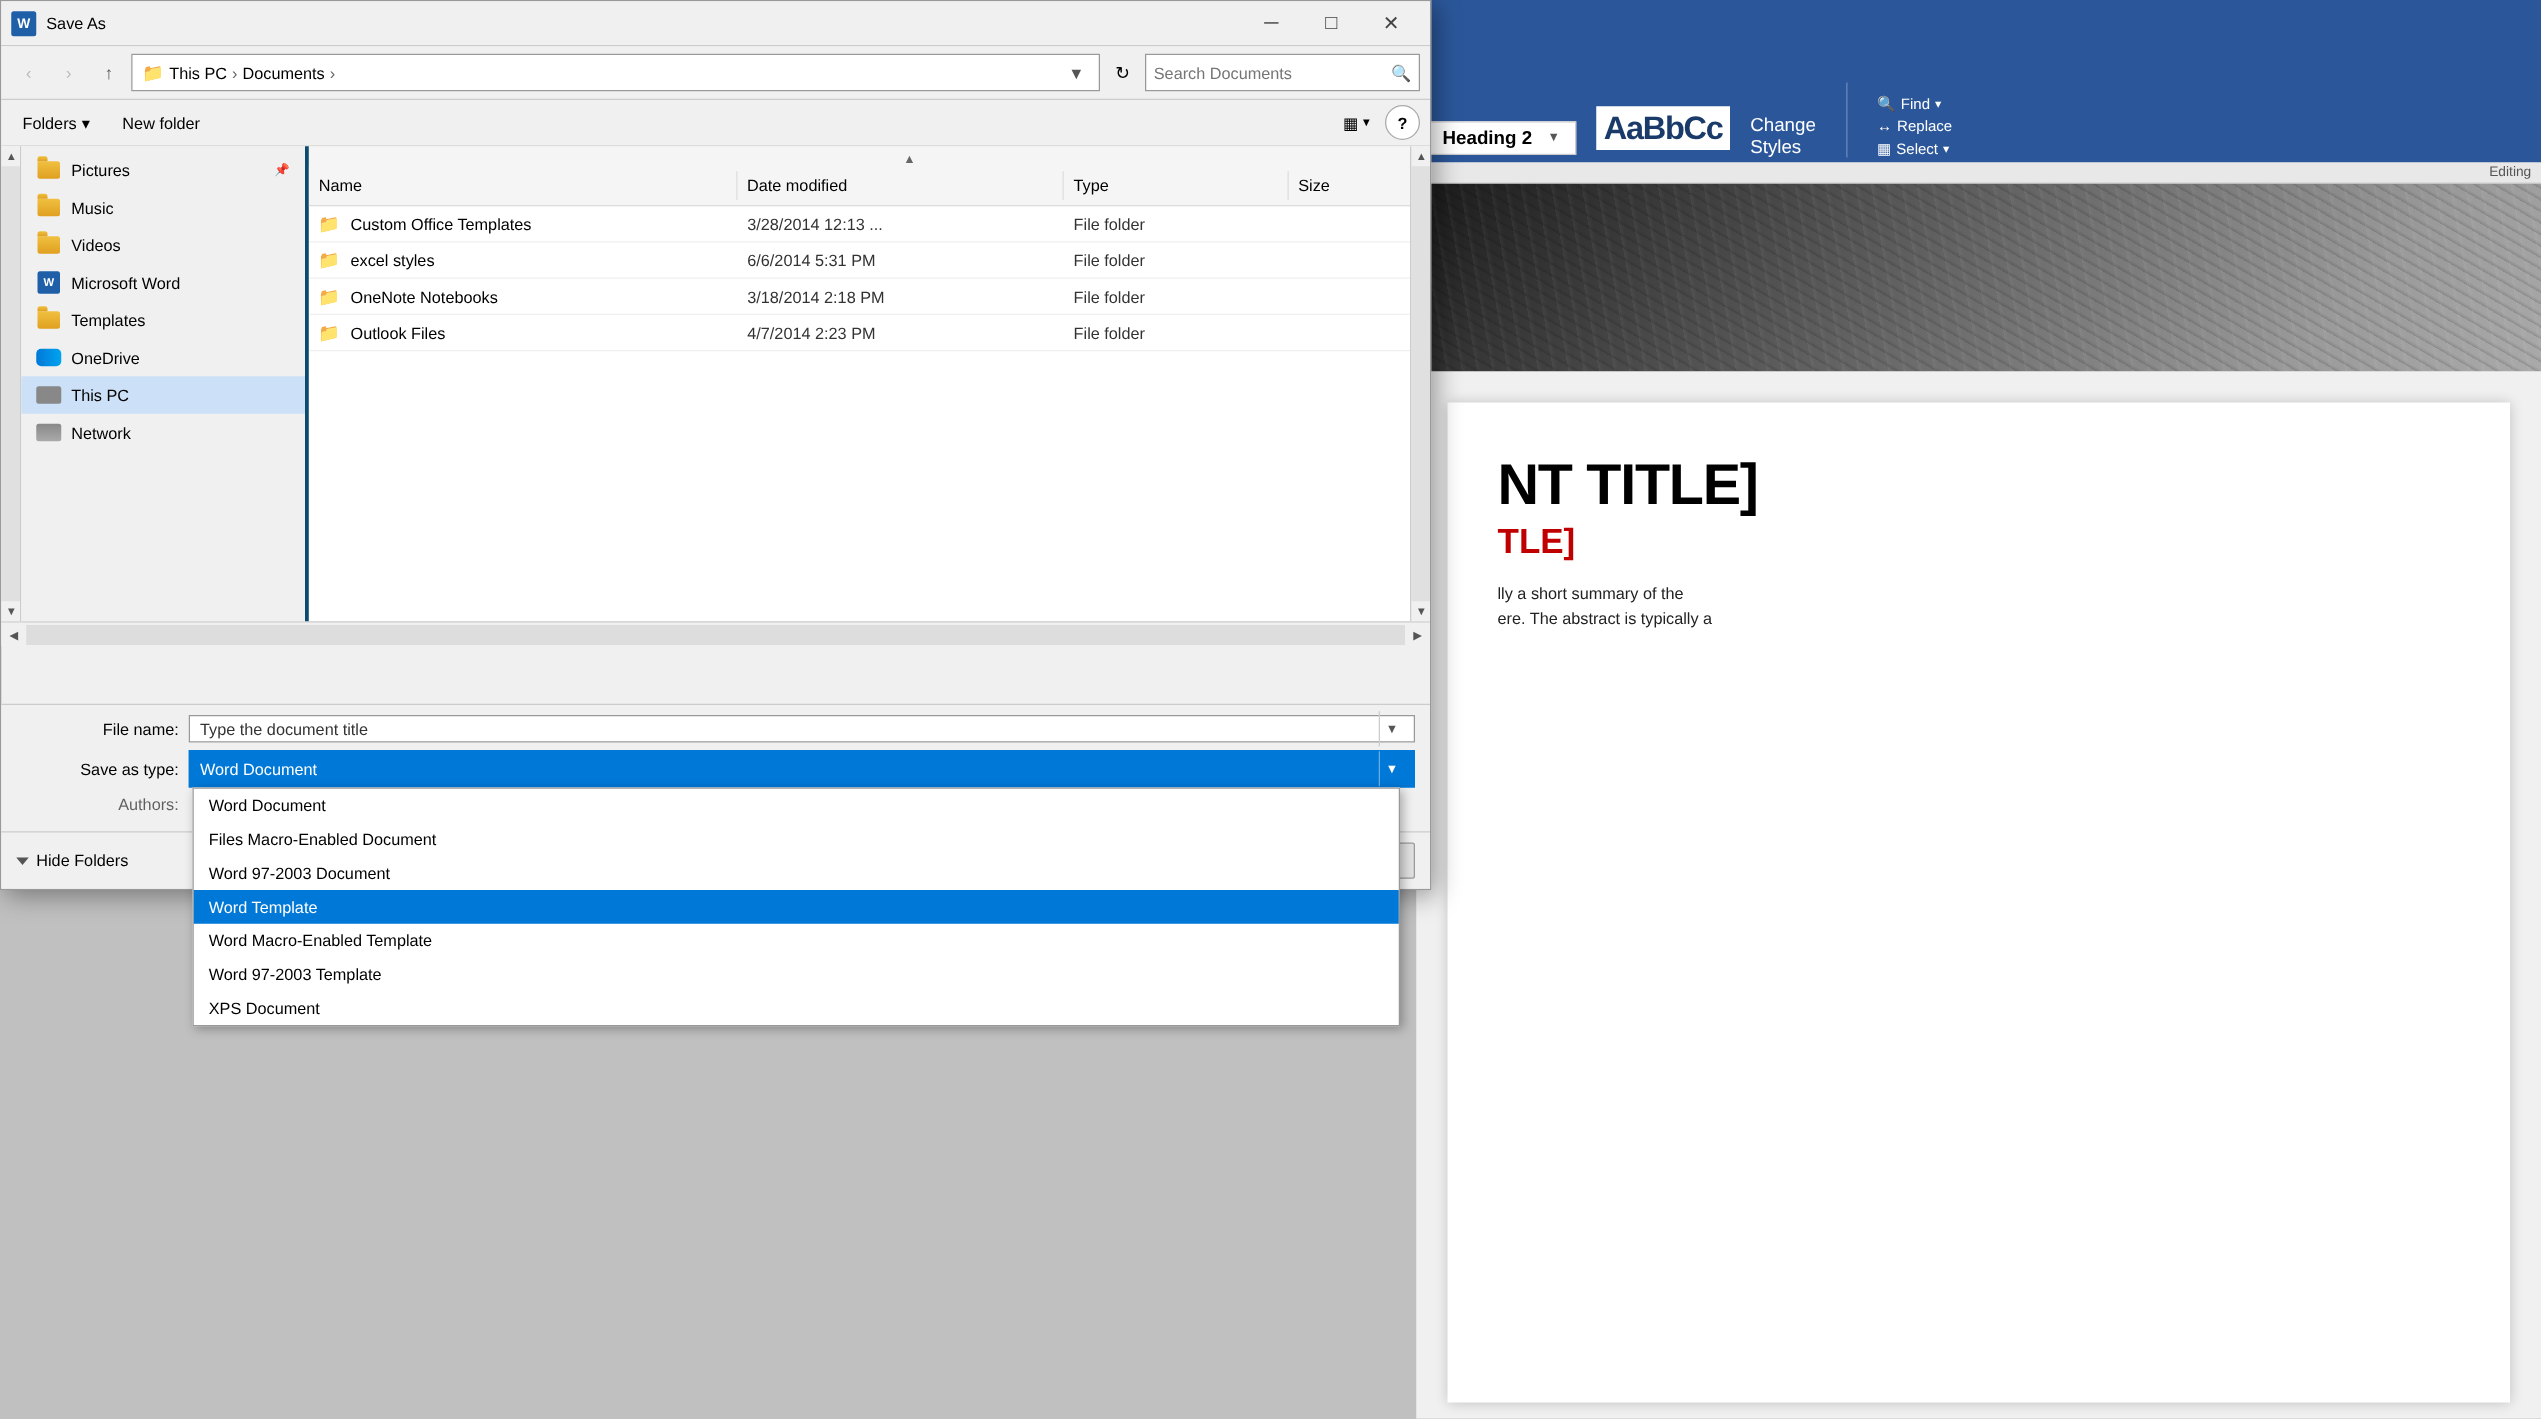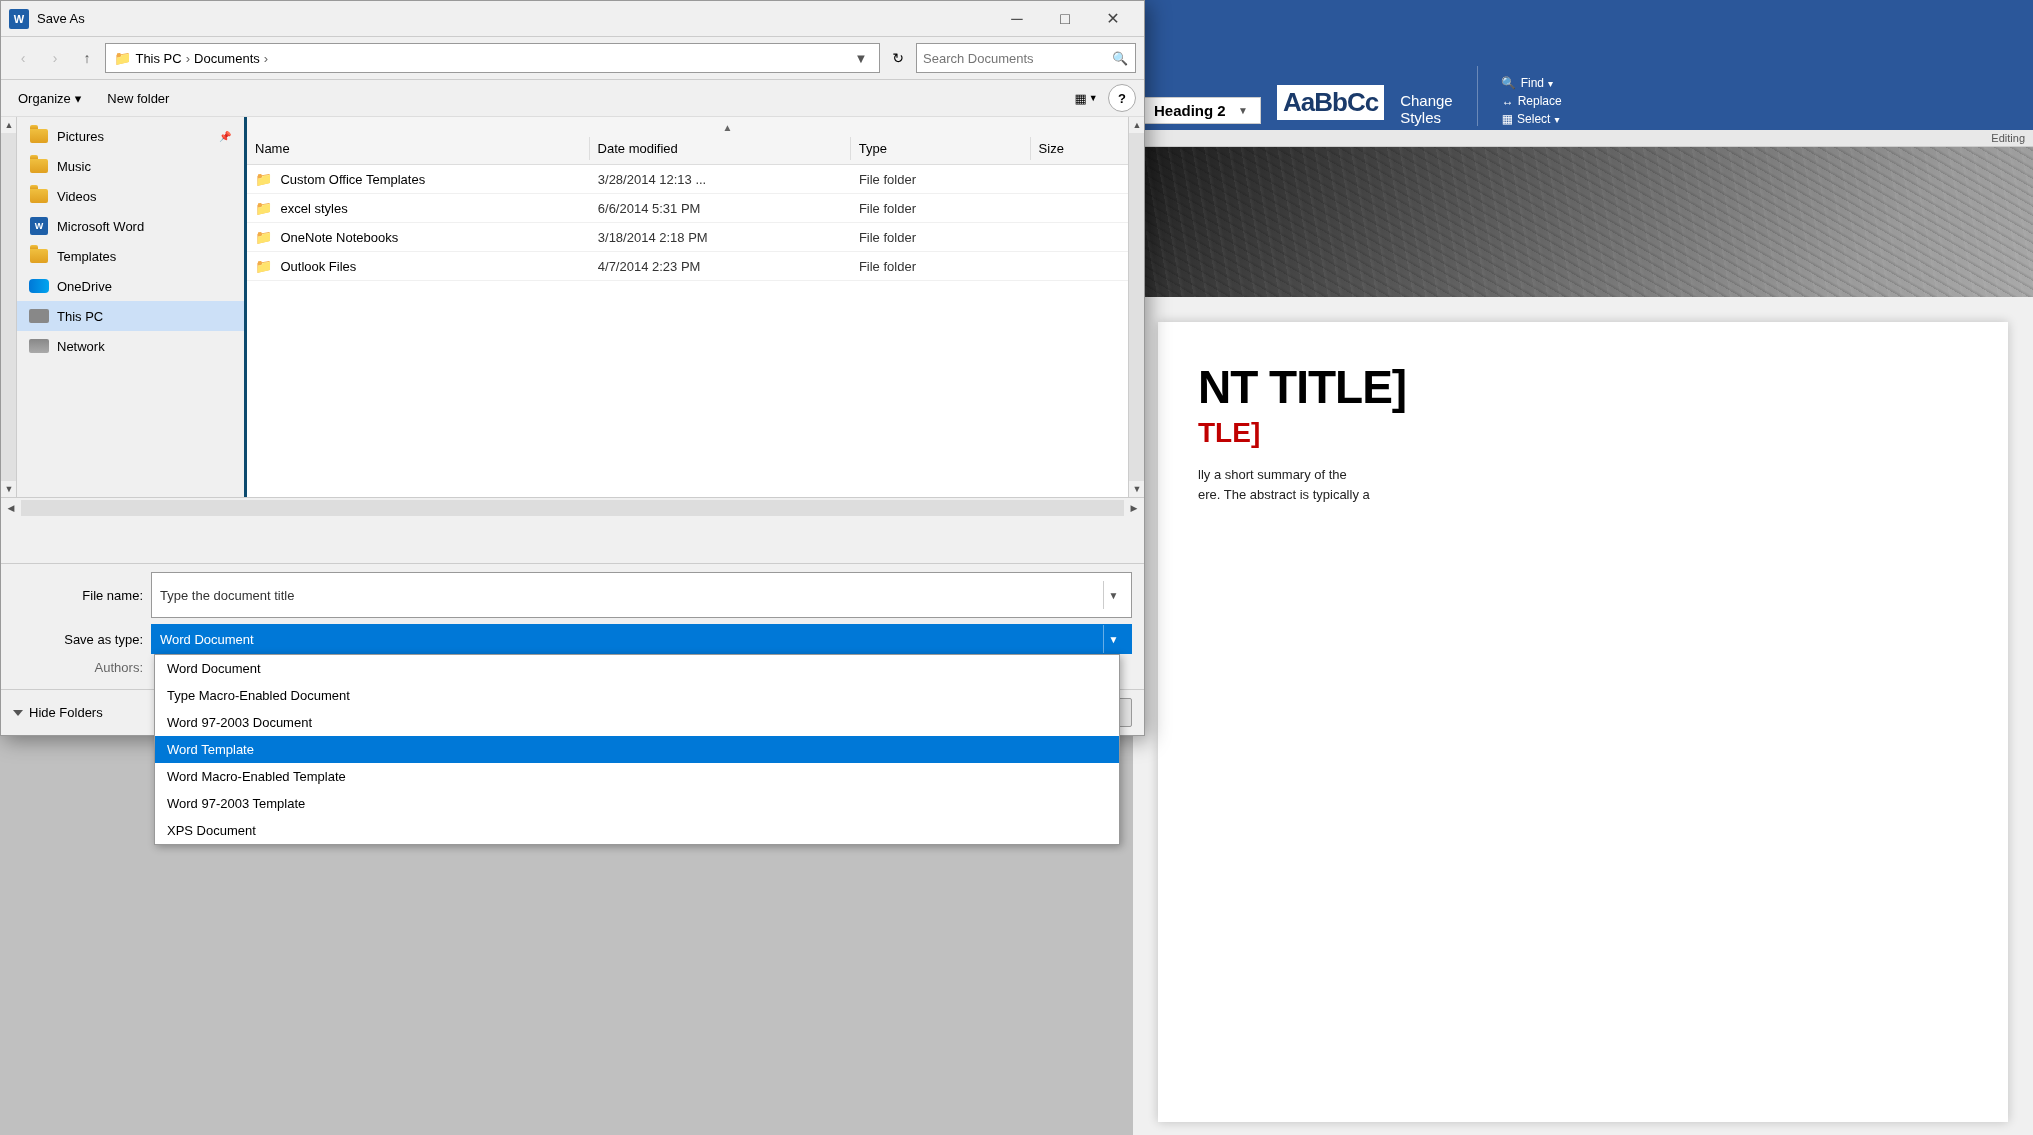--- a/index.html
+++ b/index.html
@@ -477,21 +477,21 @@
     .form-label {
       width: 130px;
       text-align: right;
       font-size: 13px;
       color: #000;
       flex-shrink: 0;
     }
 
     .form-input {
       flex: 1;
-      height: 46px;
+      height: 22px;
       border: 1px solid #999;
       background: white;
       padding: 0 8px;
       font-size: 13px;
       display: flex;
       align-items: center;
       justify-content: space-between;
       position: relative;
     }
 
@@ -700,21 +700,21 @@
       </div>
       <button class="refresh-btn">↻</button>
       <div class="search-box">
         <input class="search-input" type="text" placeholder="Search Documents" style="">
         <span>🔍</span>
       </div>
     </div>
 
     <div class="toolbar-row">
       <button class="toolbar-btn">
-        <span>Organize</span>
+        <span>Folders</span>
         <span>▾</span>
       </button>
       <button class="toolbar-btn">
         <span>New folder</span>
       </button>
       <div class="spacer"></div>
       <div class="view-btn">
         <span>▦</span>
         <span style="font-size:9px; margin-left:2px;">▼</span>
       </div>
@@ -882,21 +882,21 @@
 
       <div class="form-row" style="position:relative; z-index:50;">
         <span class="form-label">Save as type:</span>
         <div class="save-type-select">
           <span>Word Document</span>
           <div class="dropdown-arrow" style="border-left:1px solid rgba(255,255,255,0.4); color:white;">▼</div>
         </div>
 
         <div class="dropdown-menu" style="top: 30px;">
           <div class="dropdown-item">Word Document</div>
-          <div class="dropdown-item">Type Macro-Enabled Document</div>
+          <div class="dropdown-item">Files Macro-Enabled Document</div>
           <div class="dropdown-item">Word 97-2003 Document</div>
           <div class="dropdown-item selected">Word Template</div>
           <div class="dropdown-item">Word Macro-Enabled Template</div>
           <div class="dropdown-item">Word 97-2003 Template</div>
           <div class="dropdown-item">XPS Document</div>
         </div>
       </div>
 
       <div class="form-row" style="opacity:0.6;">
         <span class="form-label">Authors:</span>

